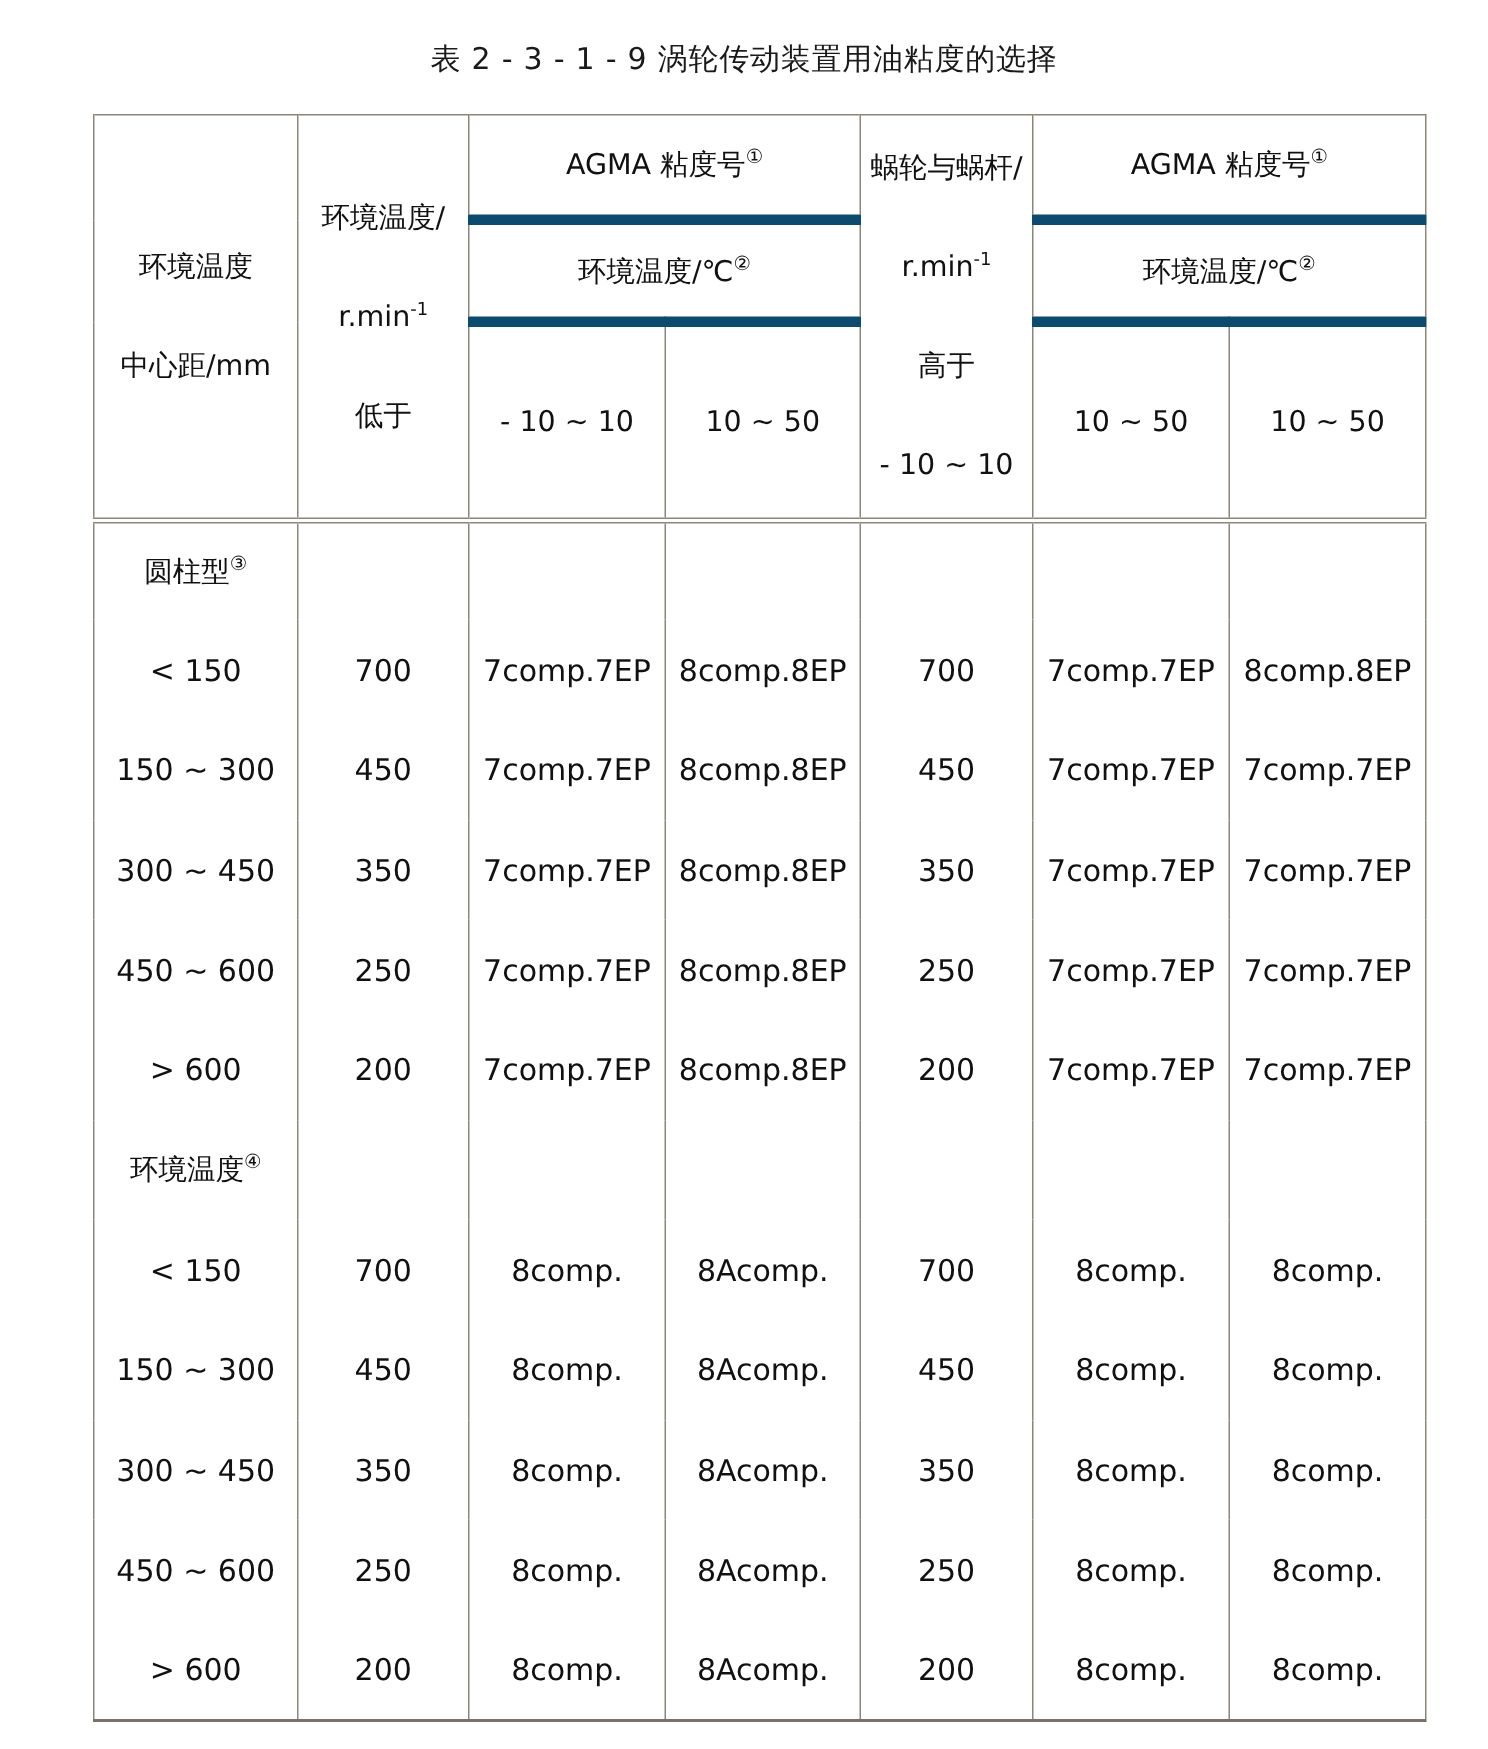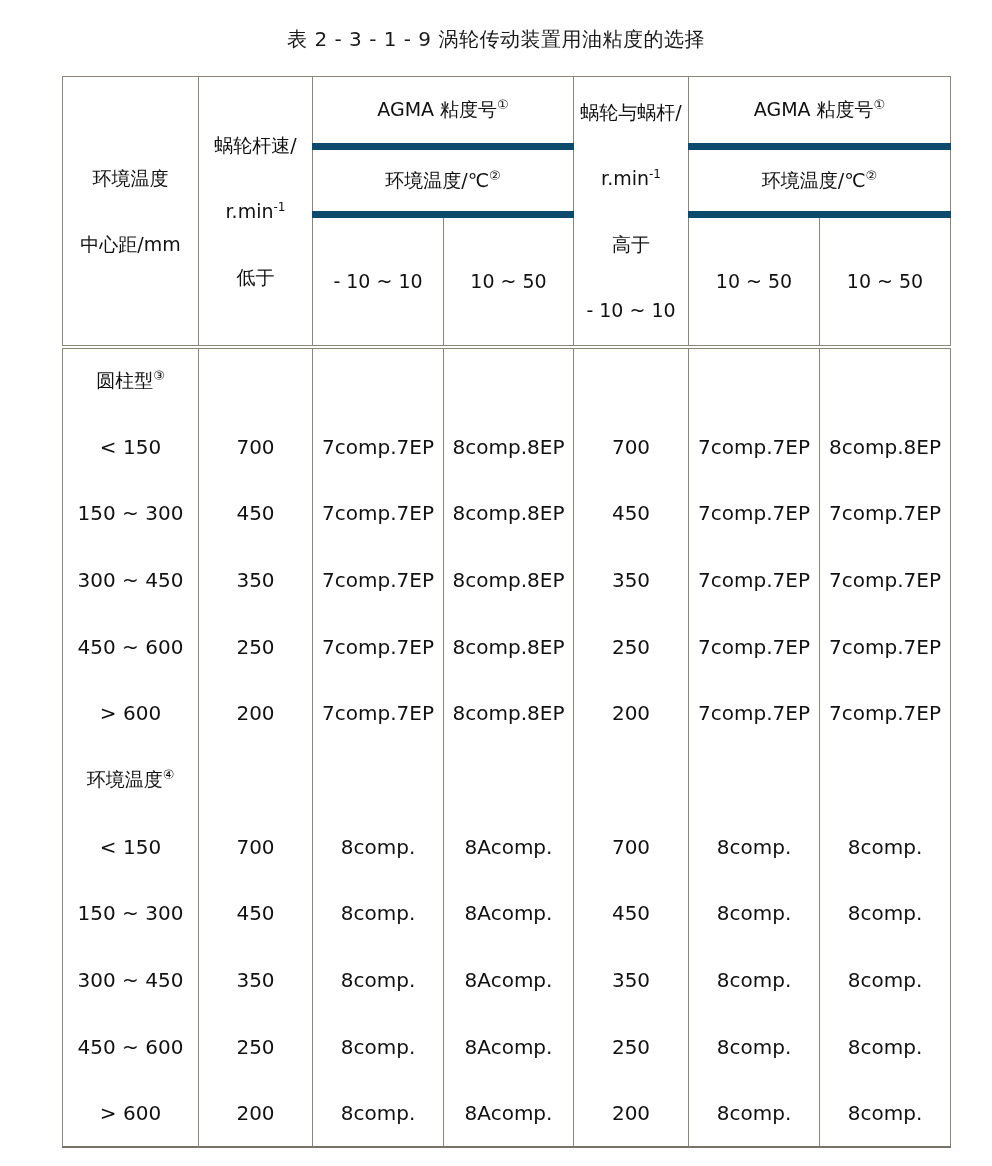--- a/index.html
+++ b/index.html
@@ -67,21 +67,21 @@
         <col style="width:131px">
       <col style="width:131px">
     </colgroup>
     <thead>
       <tr class="h1">
         <td rowspan="3" class="mline span3">
           <div>环境温度</div>
           <div>中心距/mm</div>
         </td>
         <td rowspan="3" class="mline span3">
-          <div>蜗轮杆速/</div>
+          <div>环境温度/</div>
           <div><span>r.min</span><sup class="exp">-1</sup></div>
           <div>低于</div>
         </td>
         <td colspan="2" class="hb"><span>AGMA 粘度号</span><sup class="circ">①</sup></td>
         <td rowspan="3" class="mline span3">
           <div>蜗轮与蜗杆/</div>
           <div><span>r.min</span><sup class="exp">-1</sup></div>
           <div>高于</div>
           <div>- 10 ~ 10</div>
         </td>

